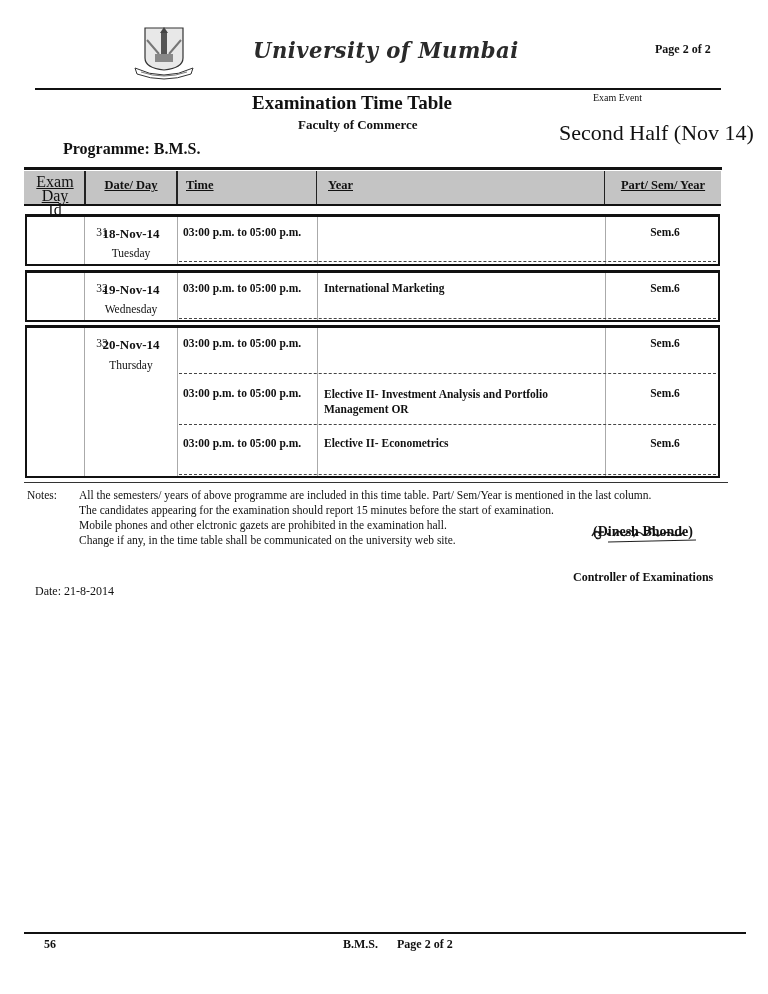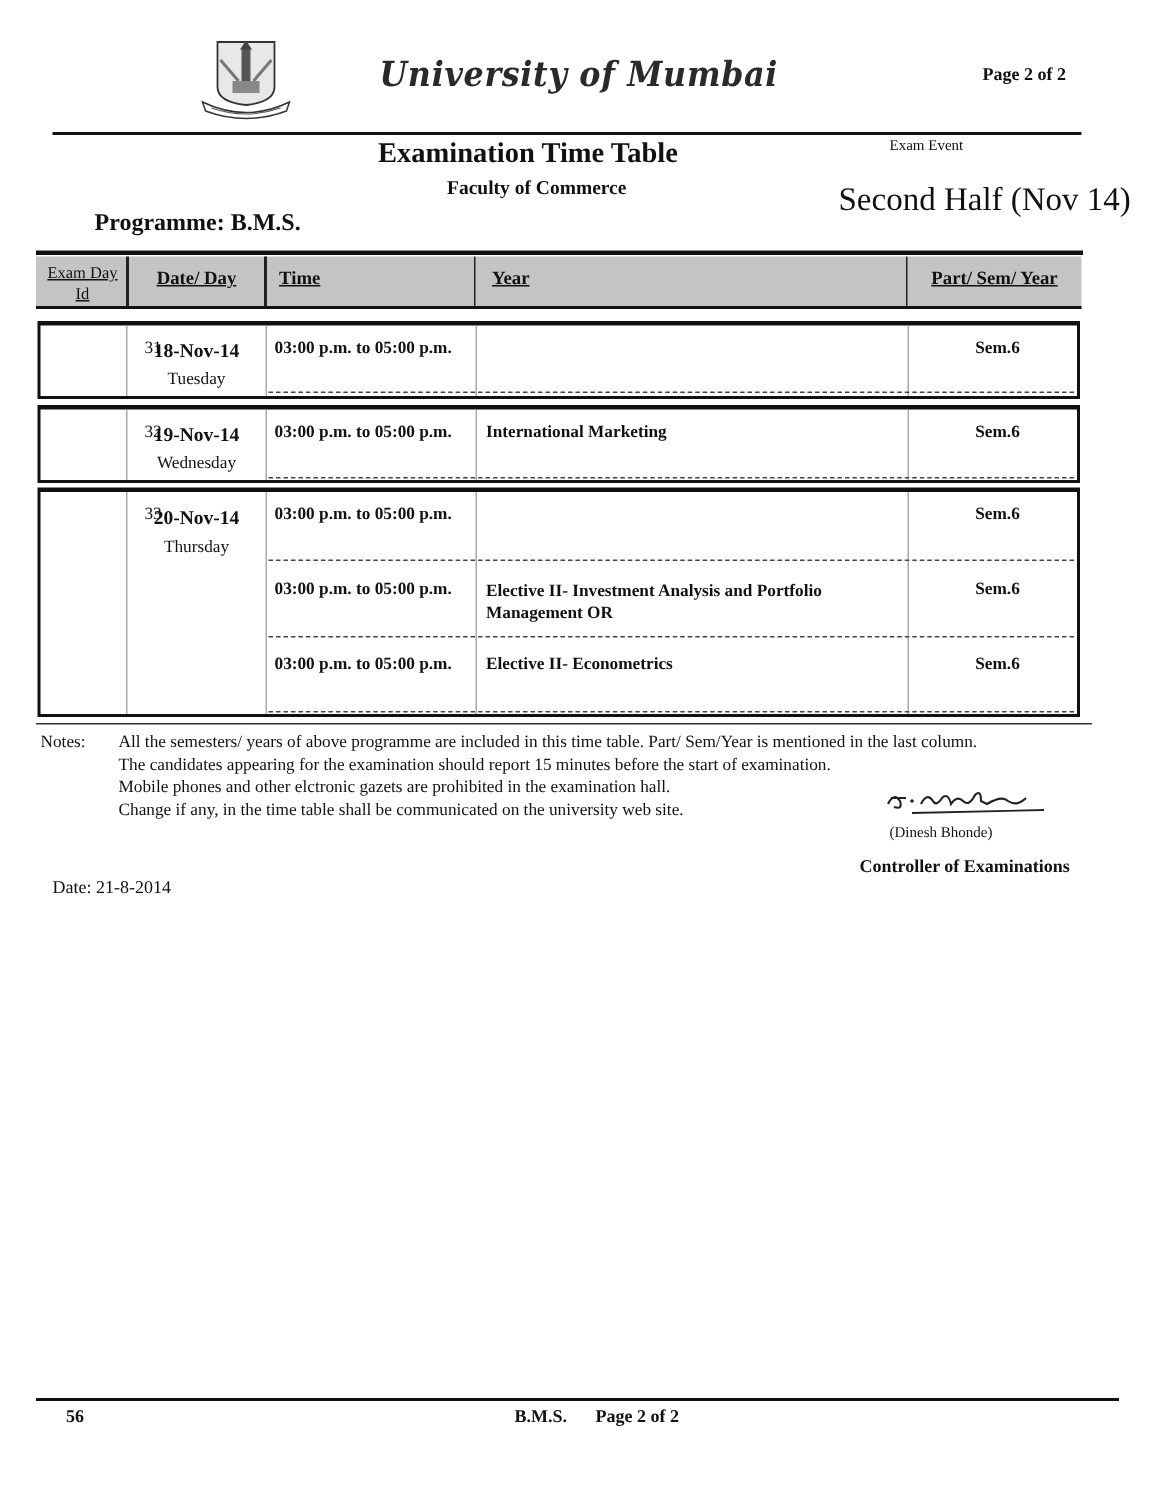--- a/index.html
+++ b/index.html
@@ -48,21 +48,21 @@
   .id { width: 58px; text-align: center; font-weight: normal; font-size: 11.5px; padding-left: 46px; }
   .date { width: 92px; text-align: center; font-size: 13px; font-weight: bold; }
   .day { width: 92px; text-align: center; font-size: 11.5px; font-weight: normal; }
   .sem { width: 116px; text-align: center; }
 
   
   .rule-notes { left: 24px; top: 482px; width: 704px; height: 1px; background: #333; }
   .notes-label { left: 27px; top: 489px; font-size: 11.5px; }
   .note { left: 79px; font-size: 11.5px; }
   .signature { left: 588px; top: 520px; width: 110px; height: 26px; }
-  .signer { left: 593px; top: 550px; font-size: 10px; font-weight: normal; }
+  .signer { left: 593px; top: 524px; font-size: 14px; font-weight: bold; }
   .signer-title { left: 573px; top: 570px; font-size: 12px; font-weight: bold; }
   .date-line { left: 35px; top: 544px; font-size: 12px; margin-top: 40px; }
 
   
   .rule-foot { left: 24px; top: 932px; width: 722px; height: 2px; background: #111; }
   .foot-num { left: 44px; top: 937px; font-size: 12px; font-weight: bold; }
   .foot-prog { left: 343px; top: 937px; font-size: 12px; font-weight: bold; }
   .foot-page { left: 397px; top: 937px; font-size: 12px; font-weight: bold; }
 </style>
 </head>
@@ -84,21 +84,21 @@
 <div class="abs rule-top"></div>
 <div class="abs exam-title">Examination Time Table</div>
 <div class="abs faculty">Faculty of  Commerce</div>
 <div class="abs exam-event">Exam Event</div>
 <div class="abs second-half">Second Half (Nov 14)</div>
 <div class="abs programme">Programme: B.M.S.</div>
 
 <div class="abs th-wrap">
   <div class="th-topline"></div>
   <div class="th-bar"></div>
-  <div class="th-cell" style="left:2px;width:58px;text-align:center;font-weight:normal;font-size:11px;line-height:14px;padding-top:4px;">
+  <div class="th-cell" style="left:2px;width:58px;text-align:center;font-weight:normal;font-size:16px;line-height:14px;padding-top:4px;">
     <span>Exam Day</span><br>
     <span>Id</span>
   </div>
   <div class="th-sep thick" style="left:60px;"></div>
   <div class="th-cell" style="left:62px;width:90px;text-align:center;padding-top:7px;">Date/ Day</div>
   <div class="th-sep thick" style="left:152px;"></div>
   <div class="th-cell" style="left:162px;width:120px;padding-top:7px;">Time</div>
   <div class="th-sep" style="left:292px;"></div>
   <div class="th-cell" style="left:304px;width:200px;padding-top:7px;">Year</div>
   <div class="th-sep" style="left:580px;"></div>

